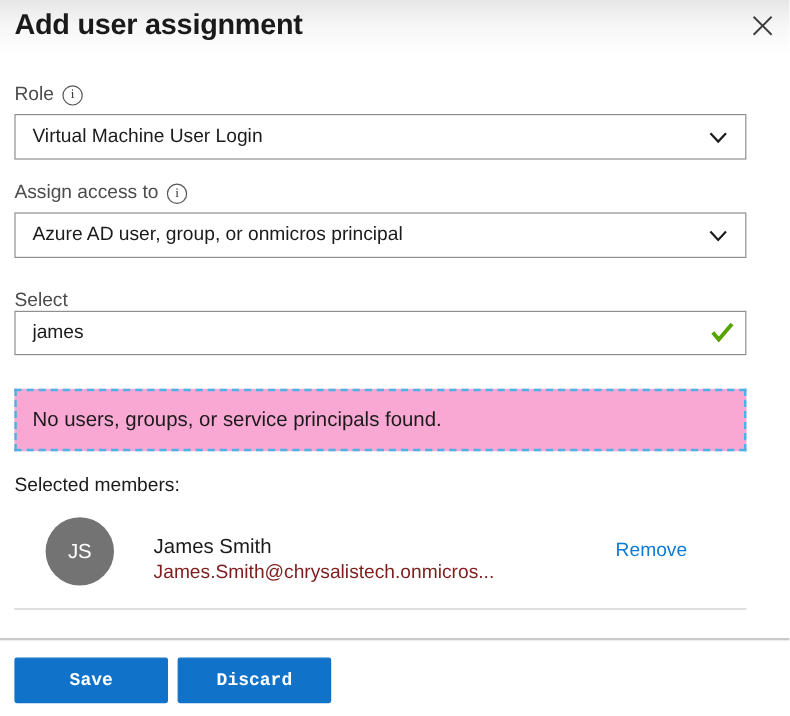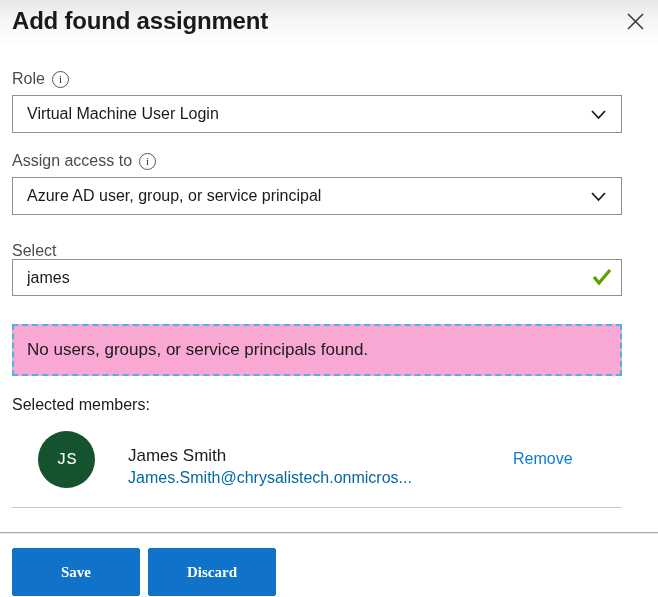--- a/index.html
+++ b/index.html
@@ -84,59 +84,59 @@
     width: 57px; height: 57px; border-radius: 50%;
     display: flex; align-items: center; justify-content: center;
     color: #ffffff; font-size: 17px;
   }
   .member-name {
     position: absolute; left: 128px; top: 16px;
     font-size: 17px; font-weight: 400; color: #1b1b1b;
   }
   .member-email {
     position: absolute; left: 128px; top: 39px;
-    font-size: 16px; color: #0369a1;
+    font-size: 16px; color: #7f1d1d;
     max-width: 370px; white-space: nowrap; overflow: hidden;
   }
   .remove-link {
     position: absolute; left: 513px; top: 20px;
     font-size: 16px; color: #0c7bd8; cursor: pointer;
     text-decoration: none;
   }
 
   .divider-member {
     position: absolute; left: 12px; top: 507px; width: 610px; height: 1px;
     background: #c9c9c9;
   }
   .divider-footer {
     position: absolute; left: 0; top: 532px; width: 658px; height: 1px;
     background: #a9a9a9;
     box-shadow: 0 1px 0 #e8e8e8;
   }
 
   .btn {
-    position: absolute; top: 548px; height: 48px;
+    position: absolute; top: 548px; height: 38px;
     background: #1072c8; color: #ffffff;
     border: 1px solid #1072c8; border-radius: 2px;
     font-size: 15px; font-weight: 700;
-    font-family: Liberation Serif, serif;
+    font-family: Liberation Mono, monospace;
     cursor: pointer;
     display: flex; align-items: center; justify-content: center;
   }
   .btn-save { left: 12px; width: 128px; }
   .btn-discard { left: 148px; width: 128px; }
 </style>
 </head>
 <body>
 
 <div class="panel">
 
   <div class="header-gradient"></div>
 
-  <h1 class="page-title">Add found assignment</h1>
+  <h1 class="page-title">Add user assignment</h1>
 
   <button class="close-btn">
     <span style="display:flex;">
       <svg width="21" height="21" viewBox="0 0 21 21">
         <line x1="3" y1="3" x2="18" y2="18" stroke="#3b3b3b" stroke-width="1.6"></line>
         <line x1="18" y1="3" x2="3" y2="18" stroke="#3b3b3b" stroke-width="1.6"></line>
       </svg>
     </span>
   </button>
 
@@ -151,21 +151,21 @@
         <polyline points="2,4 8.5,11 15,4" fill="none" stroke="#1b1b1b" stroke-width="1.8"></polyline>
       </svg>
     </span>
   </div>
 
   <div class="field-label" style="top:152px;">
     <span>Assign access to</span>
     <span class="info-icon">i</span>
   </div>
   <div class="dropdown" style="top:177px;">
-    <span>Azure AD user, group, or service principal</span>
+    <span>Azure AD user, group, or onmicros principal</span>
     <span class="chevron">
       <svg width="17" height="14" viewBox="0 0 17 14">
         <polyline points="2,4 8.5,11 15,4" fill="none" stroke="#1b1b1b" stroke-width="1.8"></polyline>
       </svg>
     </span>
   </div>
 
   <div class="field-label" style="top:242px;flex-direction:column;">
     <span>Select</span>
     <span class="info-icon">i</span>
@@ -179,21 +179,21 @@
     </span>
   </div>
 
   <div class="no-results-box">
     <span>No users, groups, or service principals found.</span>
   </div>
 
   <div class="selected-members-label">Selected members:</div>
 
   <div class="member-row">
-    <div class="avatar" style="background:#14532d;font-family:Liberation Mono, monospace;">
+    <div class="avatar" style="background:#737373;">
       <span>JS</span>
     </div>
     <div class="member-name">James Smith</div>
     <div class="member-email">James.Smith@chrysalistech.onmicros...</div>
     <a class="remove-link" href="#">Remove</a>
   </div>
 
   <div class="divider-member"></div>
   <div class="divider-footer"></div>
 

